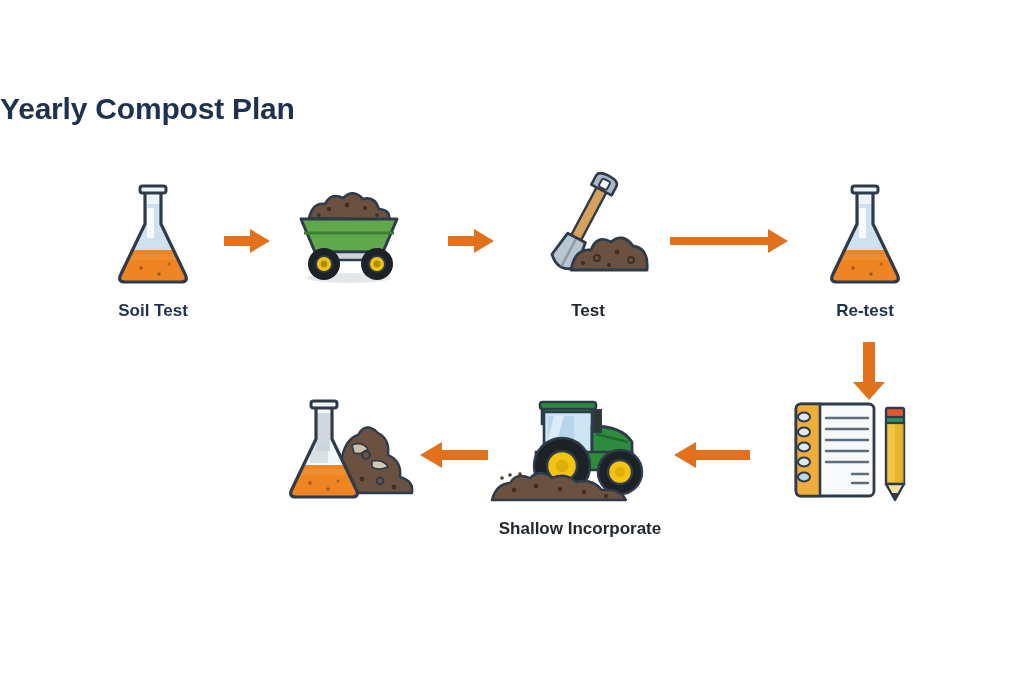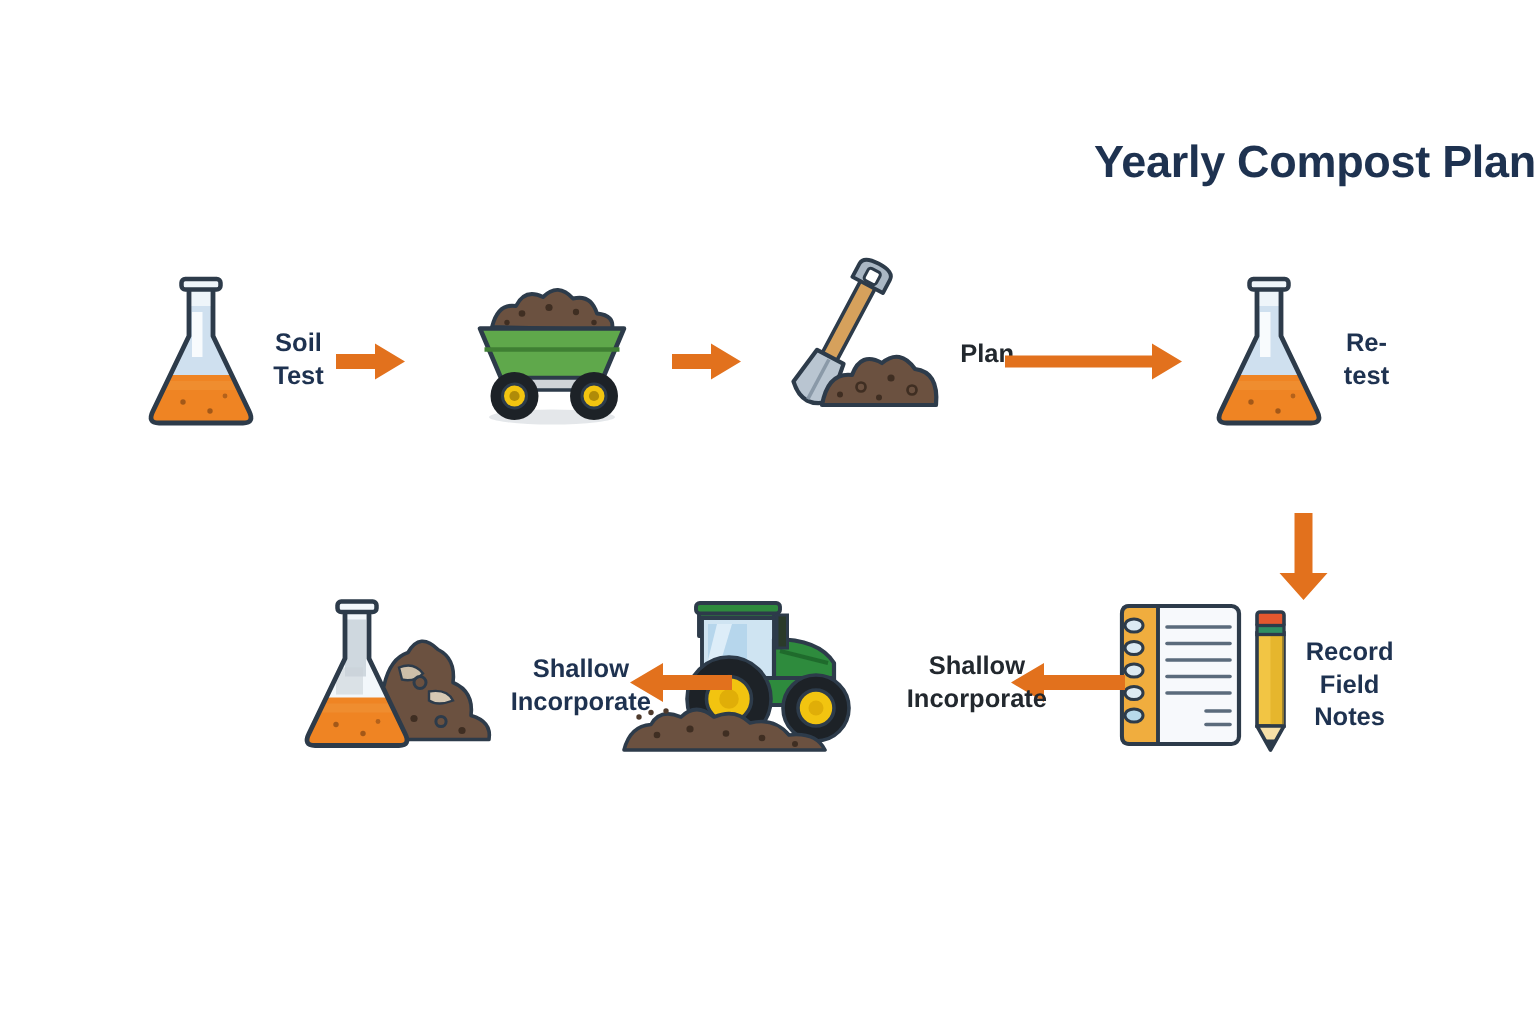--- a/index.html
+++ b/index.html
@@ -20,33 +20,33 @@
     inset: 0;
     background: #ffffff;
   }
 
   
   #title {
     position: absolute;
     top: 92px;
     left: 0;
     width: 1024px;
-    text-align: right;
+    text-align: left;
     font-size: 30px;
     font-weight: bold;
     color: #1e3250;
     letter-spacing: -0.2px;
   }
 
   
   .node {
     position: absolute;
     display: flex;
+    flex-direction: column;
     align-items: center;
-    justify-content: flex-end;
   }
   .node-icon {
     display: block;
   }
   .node-label {
     margin-top: 6px;
     text-align: center;
     font-size: 17px;
     font-weight: bold;
     color: #1e3250;
@@ -147,21 +147,21 @@
         </g>
 
         <path d="M58 100 Q62 78 78 80 Q84 64 98 72 Q110 62 120 76 Q136 78 134 100 Z" fill="#6b5140" stroke="#2d3b4a" stroke-width="2.8" stroke-linejoin="round"></path>
         <circle cx="84" cy="88" r="3" fill="none" stroke="#3f2e22" stroke-width="1.8"></circle>
         <circle cx="104" cy="82" r="2.4" fill="#3f2e22"></circle>
         <circle cx="118" cy="90" r="3" fill="none" stroke="#3f2e22" stroke-width="1.8"></circle>
         <circle cx="96" cy="95" r="2" fill="#3f2e22"></circle>
         <circle cx="70" cy="93" r="2" fill="#3f2e22"></circle>
       </svg>
     </span>
-    <div class="node-label plain">Plan</div>
+    <div class="node-label plain">Test</div>
   </div>
 
   <div class="arrow" style="left:668px; top:228px;">
     <svg width="122" height="26" viewBox="0 0 122 26">
       <path d="M2 9 L100 9 L100 1 L120 13 L100 25 L100 17 L2 17 Z" fill="#e2711d"></path>
     </svg>
   </div>
 
   <div class="node" style="left:800px; top:178px; width:130px;">
     <span class="node-icon">
@@ -218,22 +218,20 @@
         </g>
 
         <rect x="100" y="24" width="18" height="62" fill="#f2c544" stroke="#2d3b4a" stroke-width="2.4"></rect>
         <rect x="109" y="24" width="9" height="62" fill="#dda91c" opacity="0.55"></rect>
         <rect x="100" y="10" width="18" height="10" rx="2" fill="#e4572e" stroke="#2d3b4a" stroke-width="2.4"></rect>
         <rect x="100" y="19" width="18" height="6" fill="#2f8f63" stroke="#2d3b4a" stroke-width="2.2"></rect>
         <path d="M100 86 L118 86 L109 102 Z" fill="#f7e0a8" stroke="#2d3b4a" stroke-width="2.4" stroke-linejoin="round"></path>
         <path d="M105 95 L113 95 L109 102 Z" fill="#2d3b4a"></path>
       </svg>
     </span>
-    <div class="node-label">Record Field
-Notes</div>
   </div>
 
   <div class="arrow" style="left:672px; top:440px;">
     <svg width="80" height="30" viewBox="0 0 80 30">
       <path d="M78 10 L24 10 L24 2 L2 15 L24 28 L24 20 L78 20 Z" fill="#e2711d"></path>
     </svg>
   </div>
 
   <div class="node" style="left:462px; top:390px; width:236px;">
     <span class="node-icon">
@@ -305,17 +303,15 @@
           <rect x="36" y="18" width="14" height="38" fill="#c9d2d9" opacity="0.85"></rect>
           <rect x="30" y="50" width="18" height="18" fill="#c9d2d9" opacity="0.6"></rect>
           <circle cx="30" cy="88" r="1.8" fill="#8a4a16" opacity="0.75"></circle>
           <circle cx="48" cy="94" r="1.8" fill="#8a4a16" opacity="0.75"></circle>
           <circle cx="58" cy="86" r="1.6" fill="#8a4a16" opacity="0.6"></circle>
         </g>
         <path d="M36 10 L36 44 L12 94 Q8 102 16 102 L72 102 Q80 102 76 94 L52 44 L52 10 Z" fill="none" stroke="#2d3b4a" stroke-width="3.2" stroke-linejoin="round"></path>
         <rect x="31" y="6" width="26" height="7" rx="2.5" fill="#f2f7fb" stroke="#2d3b4a" stroke-width="3"></rect>
       </svg>
     </span>
-    <div class="node-label">Shallow
-Incorporate</div>
   </div>
 
 </div>
 
 </body></html>

